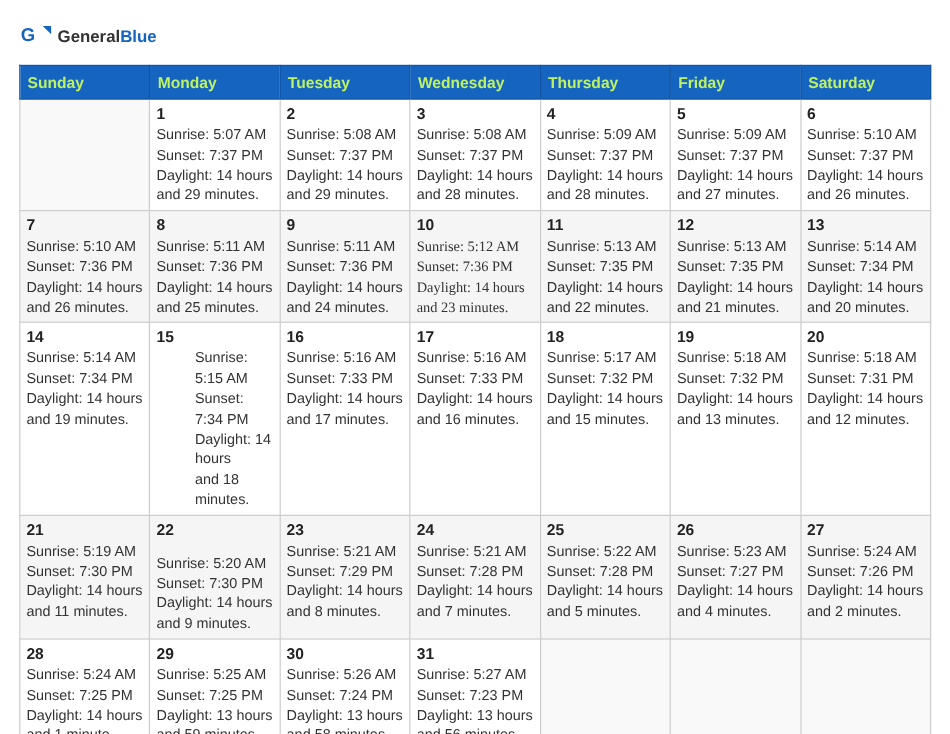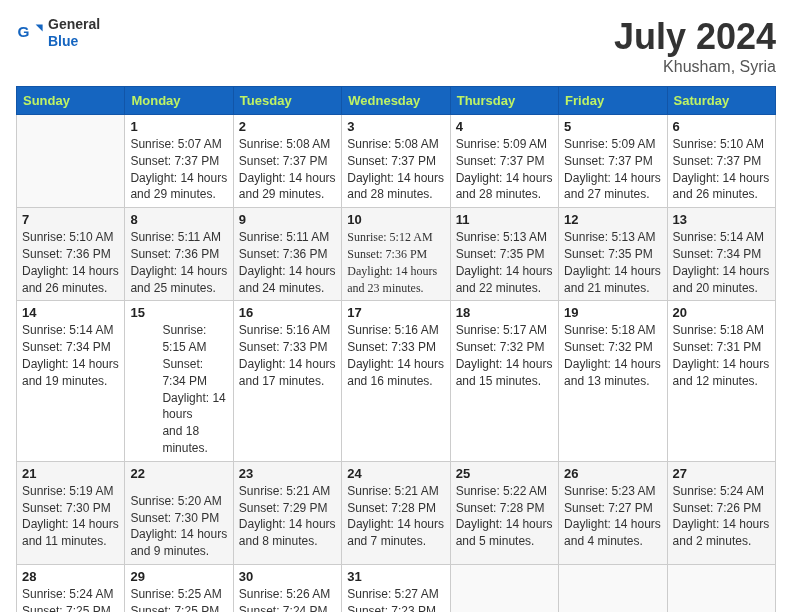--- a/index.html
+++ b/index.html
@@ -16,21 +16,21 @@
       align-items: flex-start;
       margin-bottom: 10px;
     }
     .logo {
       display: flex;
       align-items: center;
       gap: 4px;
     }
     .logo-text {
       display: flex;
-      flex-direction: column;
+      flex-direction: row;
       font-size: 14px;
       font-weight: bold;
       line-height: 1.2;
     }
     .logo-general { color: #333; }
     .logo-blue { color: #1565c0; }
     .logo-icon {
       width: 28px;
       height: 28px;
     }
@@ -94,24 +94,20 @@
     <svg class="logo-icon" viewBox="0 0 40 40">
       <rect x="0" y="0" width="40" height="40" fill="none"></rect>
       <text x="2" y="26" font-size="22" font-weight="bold" fill="#1565c0">G</text>
       <polygon points="28,8 38,8 38,18" fill="#1565c0"></polygon>
     </svg>
     <div class="logo-text">
       <span class="logo-general">General</span>
       <span class="logo-blue">Blue</span>
     </div>
   </div>
-  <div class="title-block">
-    <div class="title-month">July 2024</div>
-    <div class="title-location">Khusham, Syria</div>
-  </div>
 </div>
 
 <table class="calendar">
   <thead>
     <tr>
     <th>Sunday</th>
         <th>Monday</th>
         <th>Tuesday</th>
         <th>Wednesday</th>
         <th>Thursday</th>

